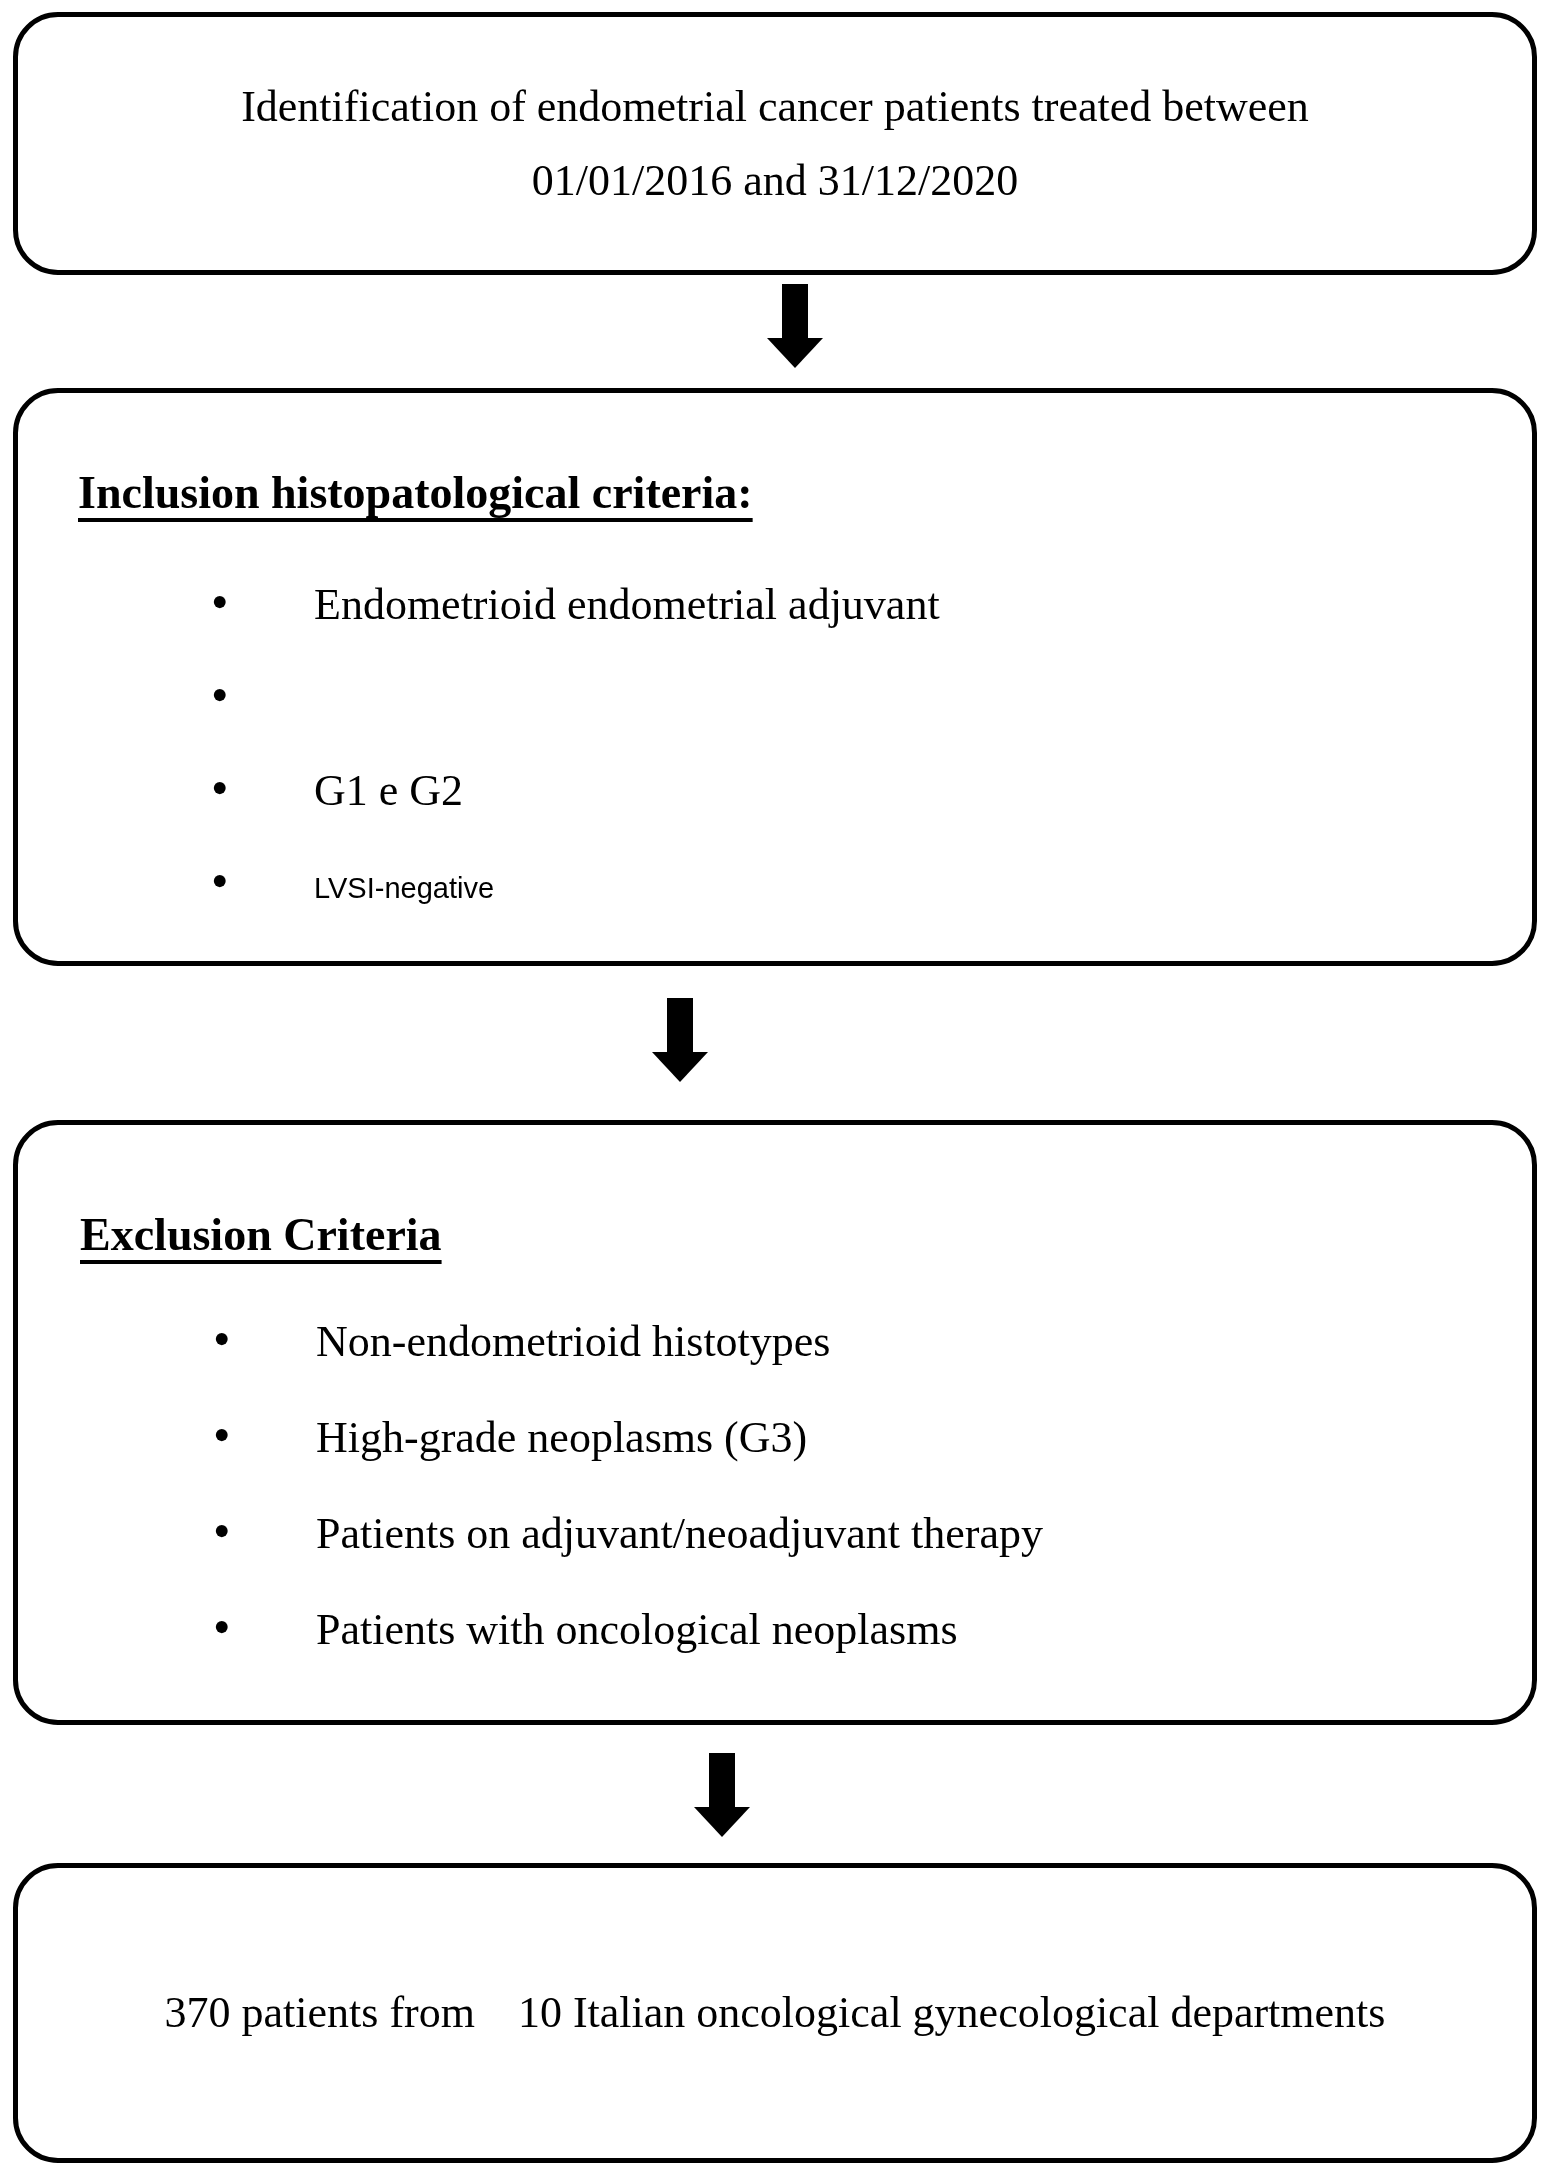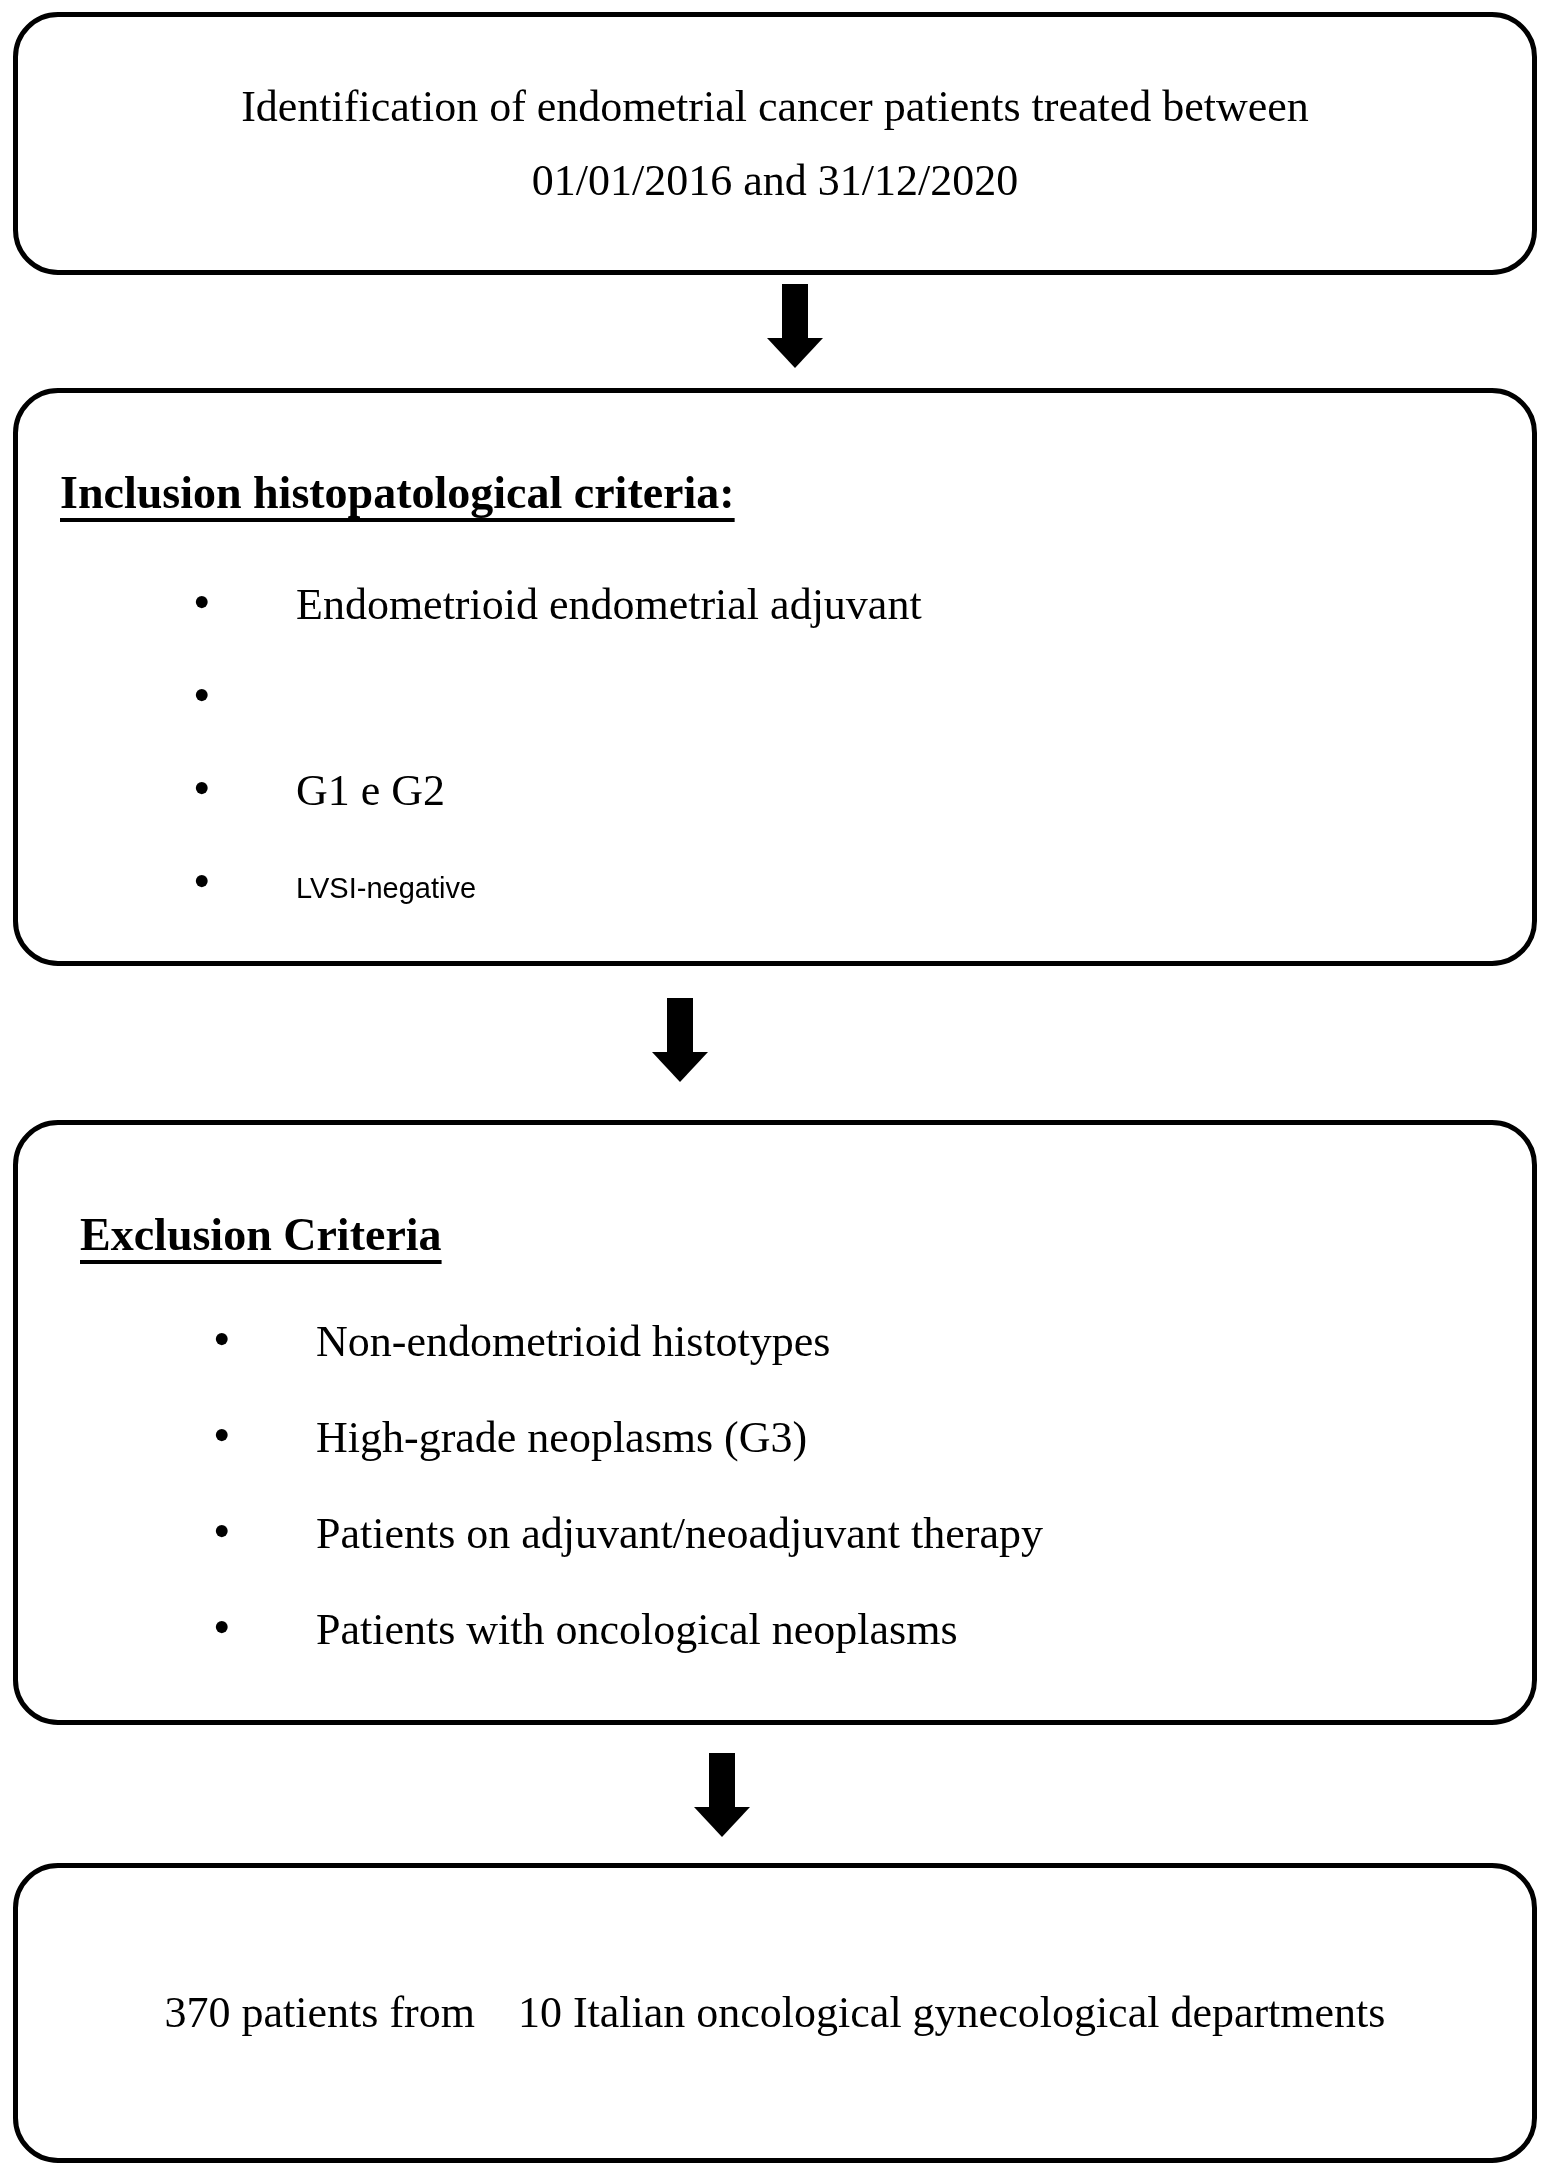--- a/index.html
+++ b/index.html
@@ -38,21 +38,21 @@
   }
   .box1 .line, .box4 .line {
     margin: 0;
     font-size: 44px;
     line-height: 54px;
   }
   
   .box2 {
     top: 388px;
     height: 578px;
-    padding: 70px 40px 0 42px;
+    padding: 70px 40px 0 60px;
   }
   
   .box3 {
     top: 1120px;
     height: 605px;
     padding: 80px 20px 0 62px;
   }
   .heading {
     margin: 0;
     font-size: 46px;

